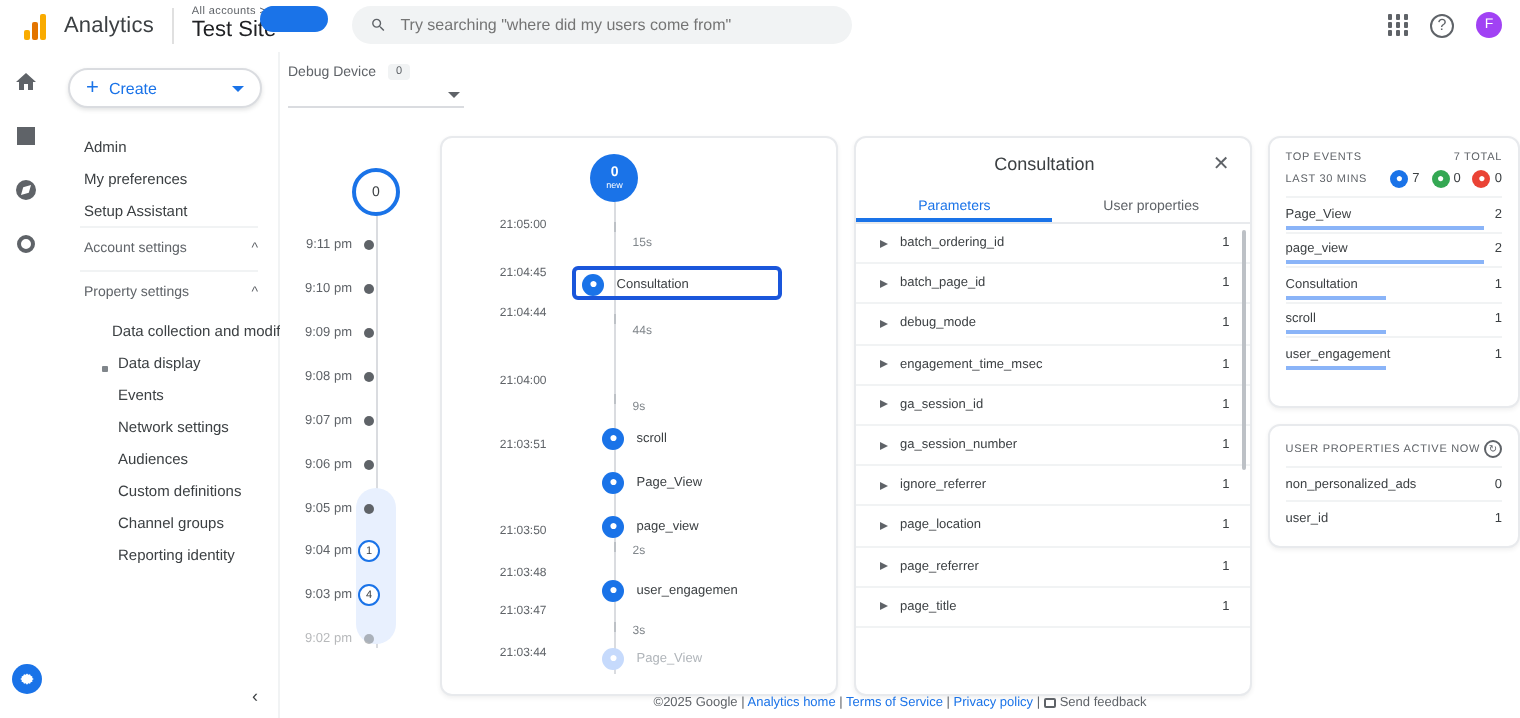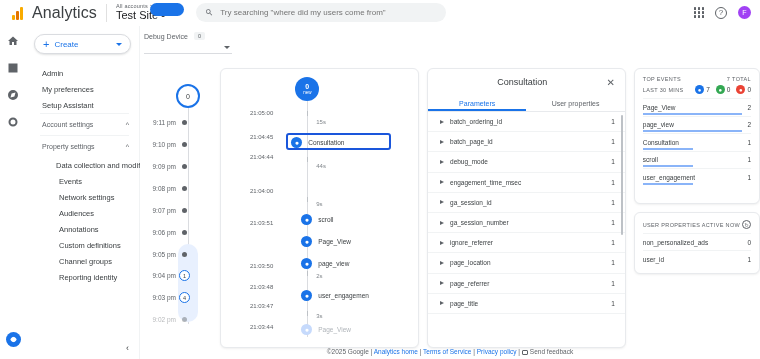--- a/index.html
+++ b/index.html
@@ -11,21 +11,21 @@
   body { position: relative; font-size: 10px; }
 
   
   .topbar { position:absolute; left:0; top:0; width:760px; height:26px; background:#fff;
             display:flex; align-items:center; border-bottom:1px solid #fff; }
   .ga-logo { width:26px; display:flex; align-items:flex-end; justify-content:center; gap:1px; height:14px; padding-left:8px;}
   .ga-logo i { display:block; width:3px; background:#f9ab00; border-radius:1px;}
   .ga-logo i:nth-child(1){height:5px;background:#f9ab00;}
   .ga-logo i:nth-child(2){height:9px;background:#e37400;}
   .ga-logo i:nth-child(3){height:13px;background:#f9ab00;}
-  .brand { font-size:16px; color:#3c4043; margin-left:6px; letter-spacing:.1px;}
+  .brand { font-size:11px; color:#3c4043; margin-left:6px; letter-spacing:.1px;}
   .vdiv { width:1px; height:18px; background:#e0e0e0; margin:0 9px;}
   .acct { line-height:1.05; }
   .acct .crumb { font-size:5.5px; color:#5f6368; letter-spacing:.2px; white-space:nowrap;}
   .acct .name { font-size:11px; color:#202124; white-space:nowrap;}
   .blob { width:34px; height:13px; background:#1a73e8; border-radius:8px; margin-left:-20px; margin-top:-6px; position:relative; z-index:3;}
   .searchwrap { flex:1; display:flex; justify-content:flex-start; padding-left:12px;}
   .searchbox { width:250px; height:19px; background:#f1f3f4; border-radius:10px; display:flex;
                align-items:center; padding:0 9px; gap:7px;}
   .searchbox input { border:none; background:transparent; outline:none; font-size:8px;
                      color:#5f6368; font-family:"Liberation Sans", sans-serif; width:100%;}
@@ -250,31 +250,32 @@
   </div>
   <div class="navdivider"></div>
   <div class="sec-hdr">
     <span>Property settings</span>
     <span class="chev">^</span>
   </div>
   <div class="nav-item sub">
       <span class="dotb"></span>
       <span>Data collection and modifica...</span>
     </div>
+  <div class="nav-item sub">
+      <span class="dotb"></span>
+      <span>Data display</span>
+    </div>
   <div class="nav-item sub2">
       <span>Events</span>
     </div>
   <div class="nav-item sub2">
       <span>Network settings</span>
     </div>
   <div class="nav-item sub2">
       <span>Audiences</span>
-    </div>
-  <div class="nav-item sub2">
-      <span>Annotations</span>
     </div>
   <div class="nav-item sub2">
       <span>Custom definitions</span>
     </div>
   <div class="nav-item sub2">
       <span>Channel groups</span>
     </div>
   <div class="nav-item sub2">
       <span>Reporting identity</span>
     </div>

